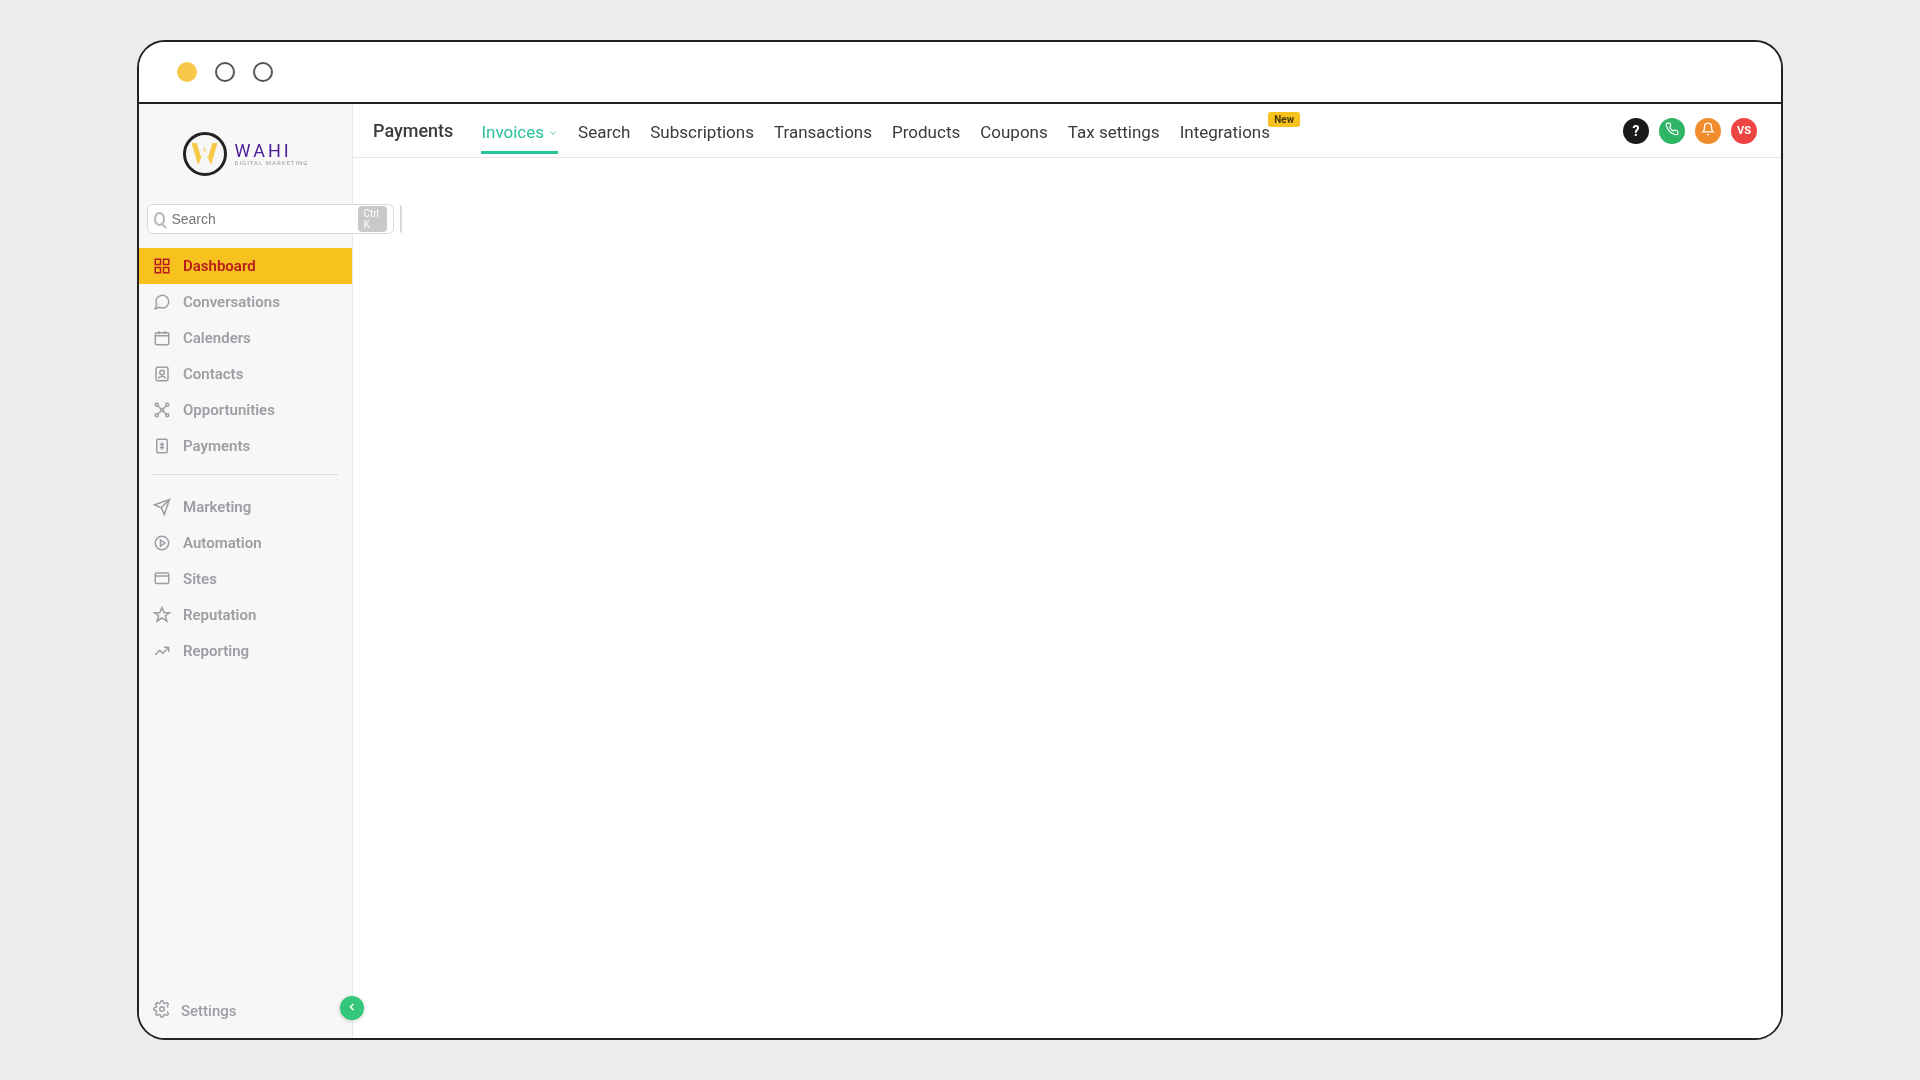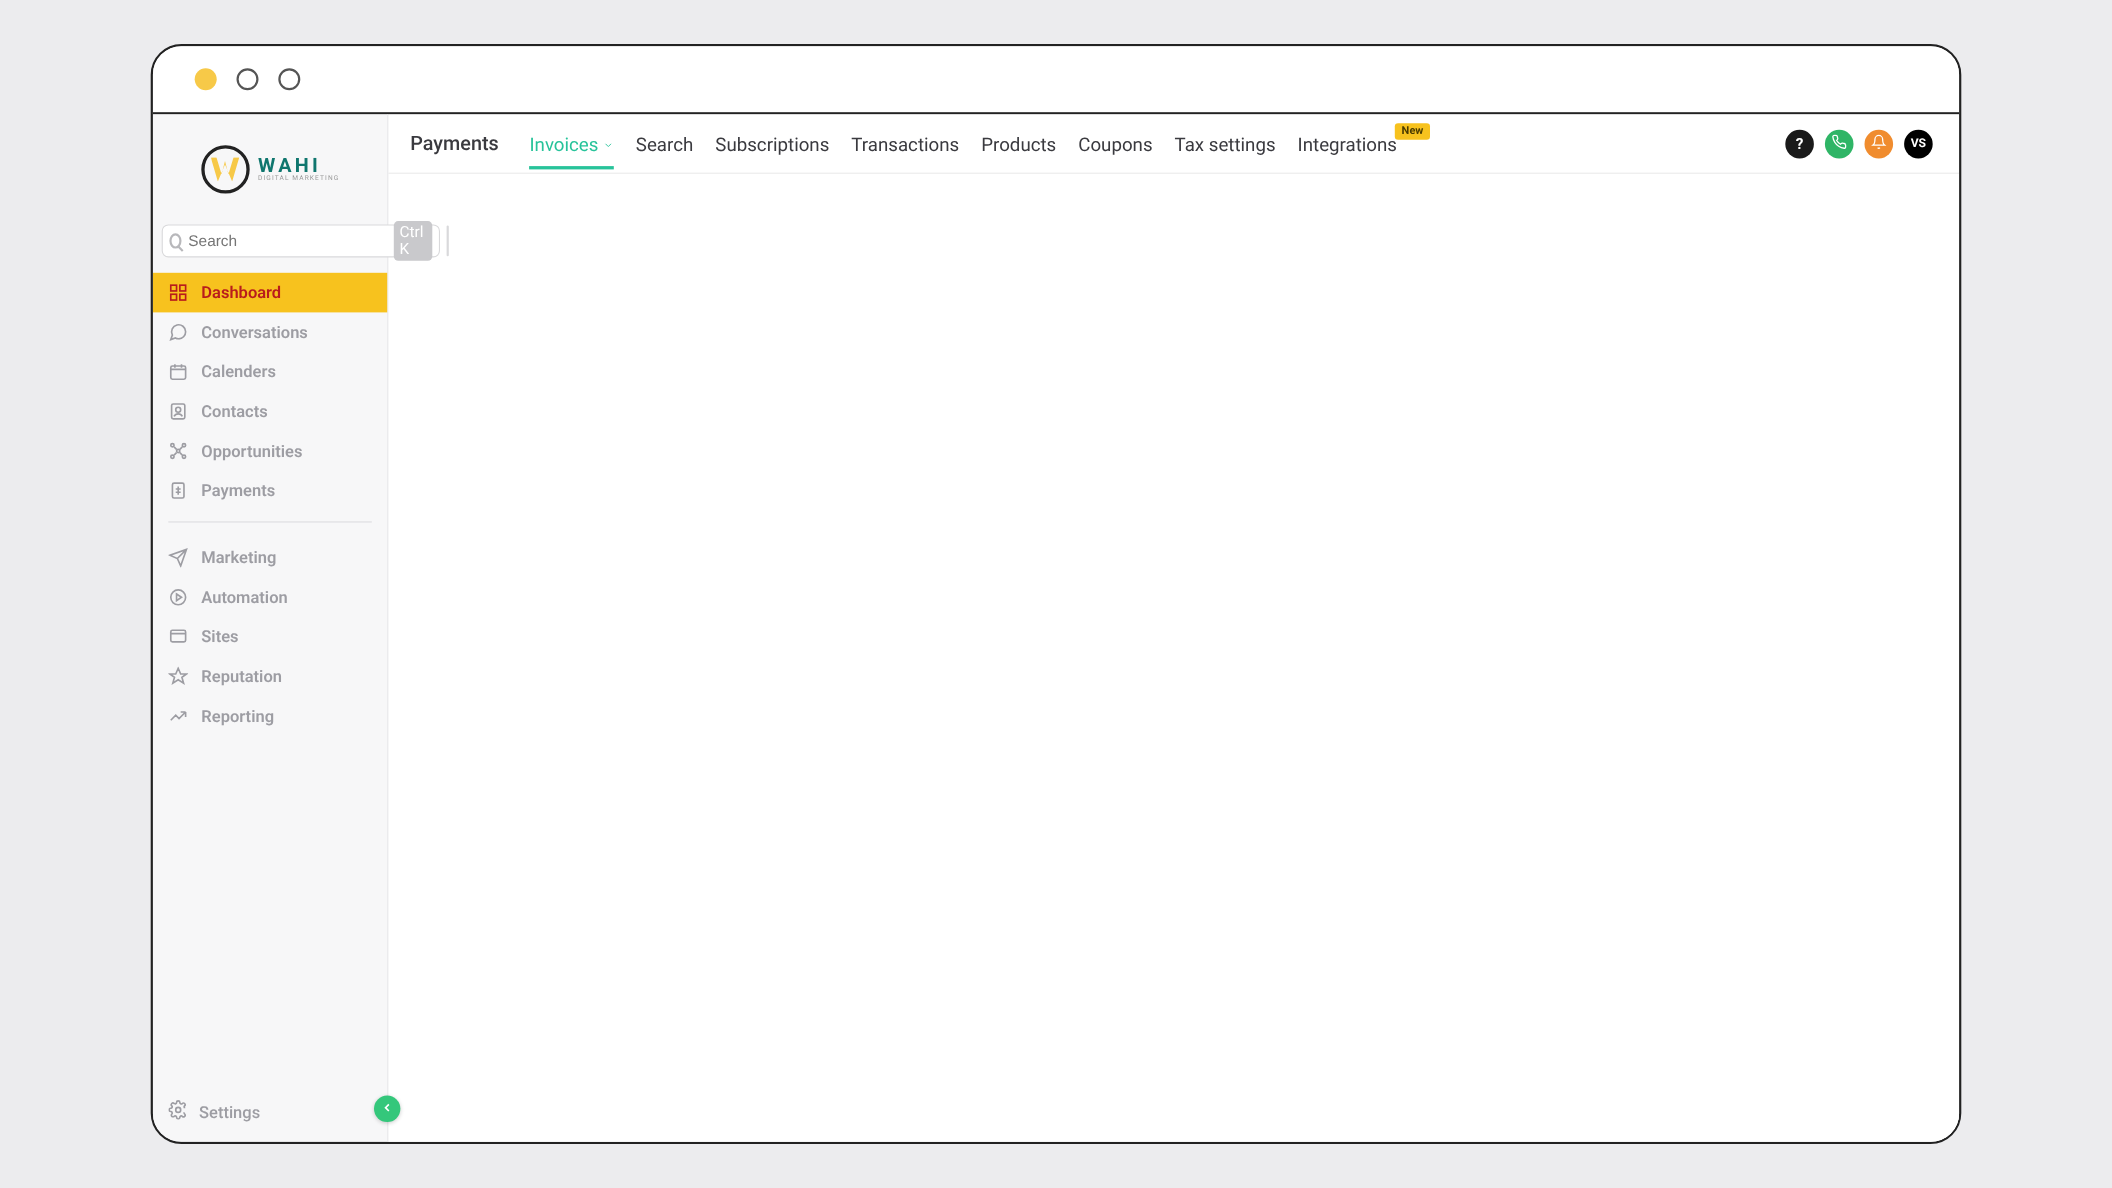--- a/index.html
+++ b/index.html
@@ -69,21 +69,21 @@
   .logo-mark::after {
     content: "";
     position: absolute;
     left: 6px; top: 8px;
     width: 26px; height: 22px;
     background: #f7c948;
     clip-path: polygon(0 0, 25% 100%, 50% 30%, 75% 100%, 100% 0, 80% 0, 62% 70%, 50% 15%, 38% 70%, 20% 0);
   }
   .logo-text { line-height: 1; }
   .logo-text .big {
-    font-size: 18px; font-weight: 700; letter-spacing: 3px; color: #0f766e;
+    font-size: 18px; font-weight: 400; letter-spacing: 3px; color: #4c1d95;
   }
   .logo-text .small {
     font-size: 6px; letter-spacing: 1px; color: #9a9a9a;
   }
   .search-row {
     display: flex; align-items: center; gap: 6px;
     padding: 0 8px 10px 8px;
   }
   .search-box {
     flex: 1;
@@ -101,21 +101,21 @@
   }
   .search-box .mag::after {
     content: ""; position: absolute; width: 6px; height: 2px; background: #b8b8bb;
     bottom: -3px; right: -4px; transform: rotate(45deg);
   }
   .search-box input {
     border: none; outline: none; flex: 1; font-size: 14px; color: #888;
     background: transparent;
   }
   .kbd {
-    font-size: 14px; background: #c9c9cc; color: #fff; border-radius: 4px;
+    font-size: 10px; background: #c9c9cc; color: #fff; border-radius: 4px;
     padding: 2px 5px;
   }
   .bolt-btn {
     width: 28px; height: 28px; border: 1px solid #d9d9db; border-radius: 6px;
     background: #fff; display: flex; align-items: center; justify-content: center;
     color: #34c77b; cursor: pointer;
   }
   .nav { padding-top: 4px; }
   .nav-item {
     display: flex; align-items: center; gap: 12px;
@@ -201,21 +201,21 @@
   }
   .circle-btn {
     width: 26px; height: 26px; border-radius: 50%;
     display: flex; align-items: center; justify-content: center;
     color: #fff; font-weight: 700; font-size: 14px;
     cursor: pointer;
   }
   .circle-btn.help  { background: #1a1a1a; }
   .circle-btn.phone { background: #2fb566; }
   .circle-btn.bell  { background: #f08c2e; }
-  .circle-btn.avatar{ background: #000000; font-size: 11px; }
+  .circle-btn.avatar{ background: #ef4444; font-size: 11px; }
   .circle-btn svg { width: 14px; height: 14px; stroke: #fff; fill: none; stroke-width: 2; }
   .content { flex: 1; background: #fff; }
 </style>
 </head>
 <body>
 
 <div class="window">
 
   <div class="titlebar">
     <div class="traffic filled"></div>

